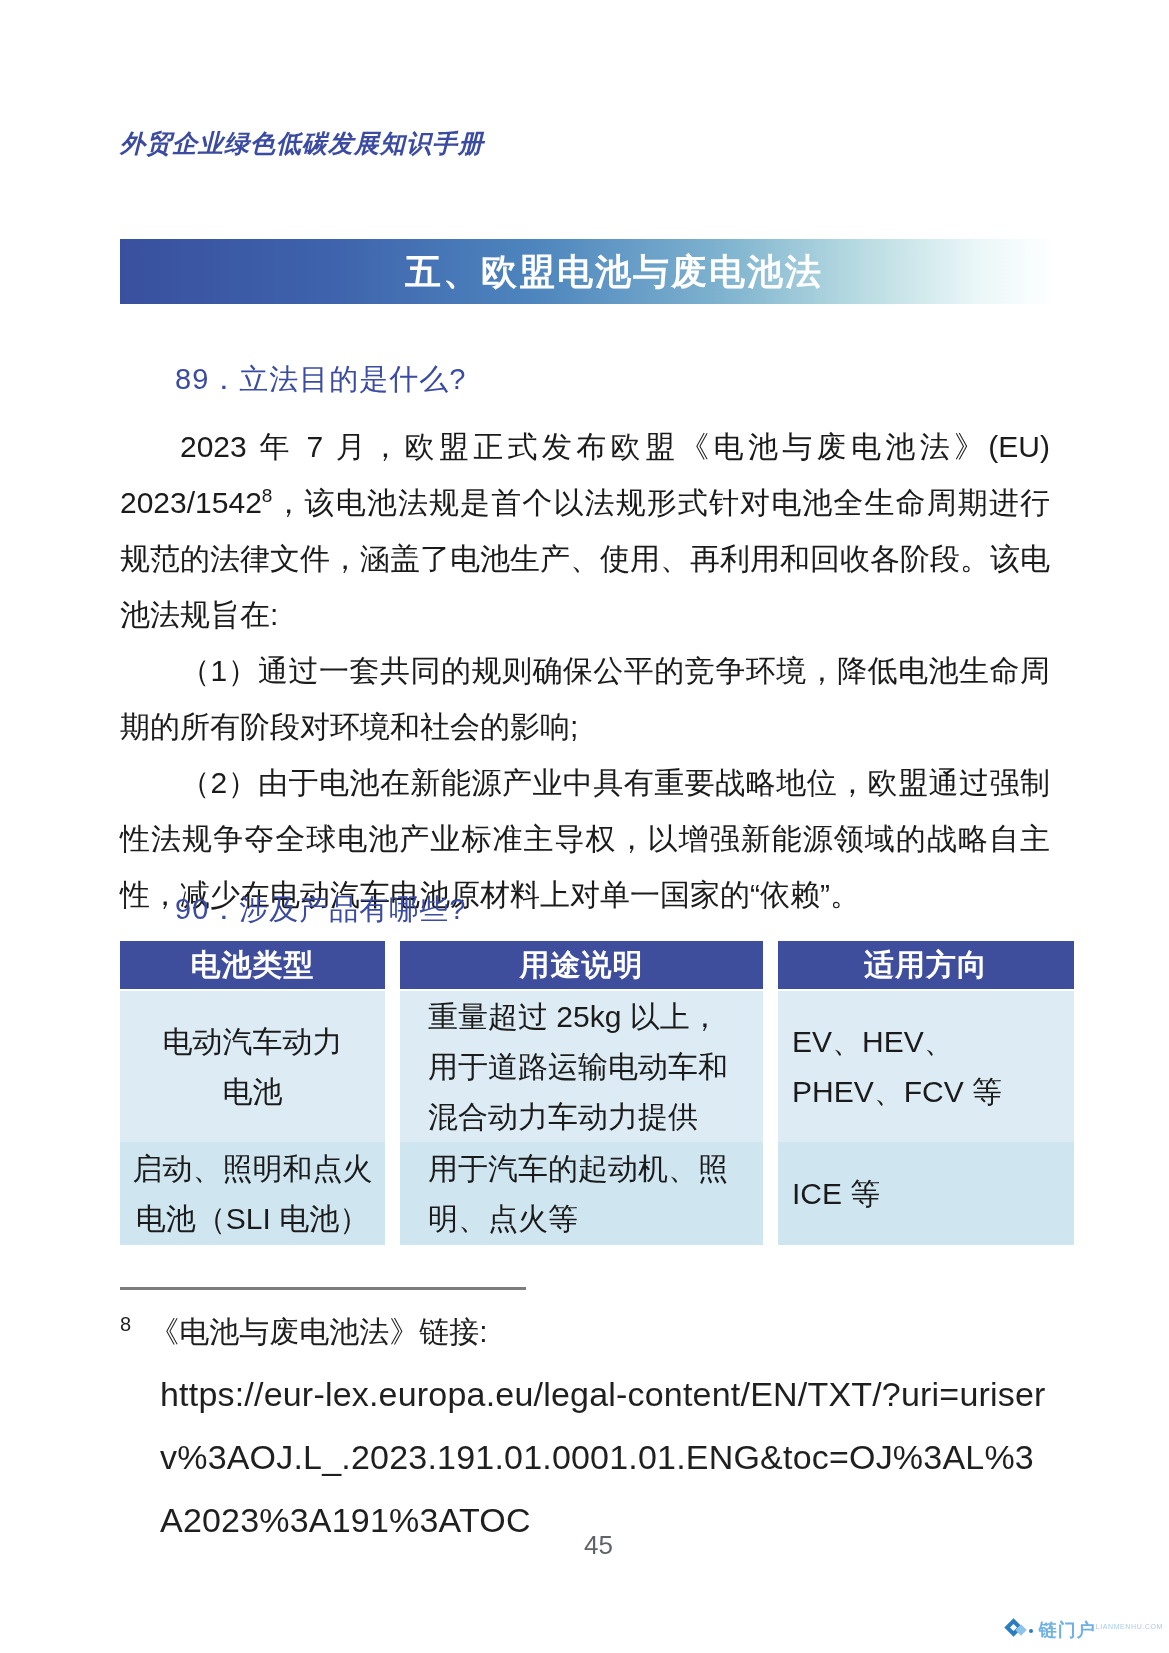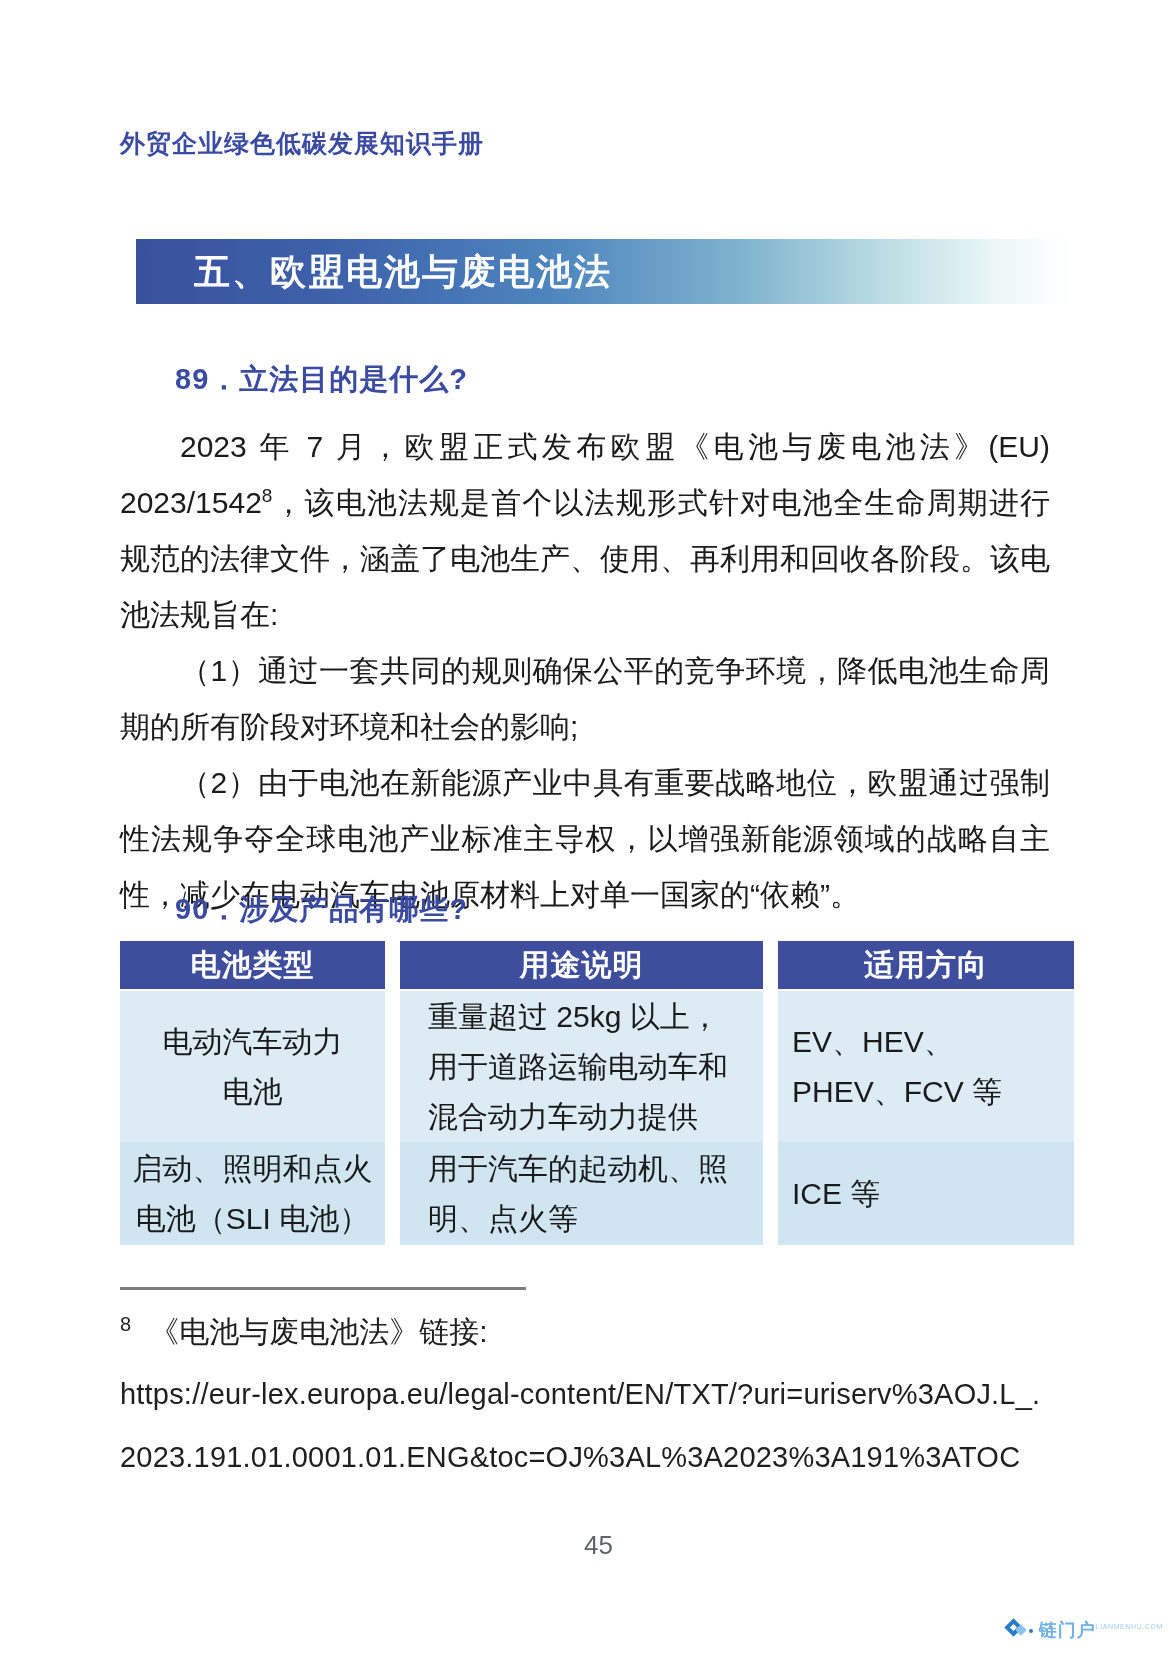--- a/index.html
+++ b/index.html
@@ -15,49 +15,51 @@
 
   
   .doc-header {
     position: absolute;
     left: 120px;
     top: 127px;
     font-size: 25px;
     font-weight: bold;
     color: #3A4BA1;
     letter-spacing: 1px;
+    font-style: italic;
   }
 
   
   .banner {
     position: absolute;
-    left: 136px;
+    left: 120px;
     top: 239px;
     width: 930px;
     height: 65px;
     background: linear-gradient(90deg,
       #39509E 0%, #3E62AC 22%, #4E86BE 45%,
       #7FB3CF 65%, #B9DCE2 80%, #EAF6F7 92%, #FDFFFF 100%);
+    text-align: center;
   }
   .banner-title {
     display: block;
     padding-left: 58px;
     line-height: 65px;
     font-size: 36px;
     font-weight: bold;
     color: #ffffff;
     letter-spacing: 2px;
   }
 
   
   .q-heading {
     position: absolute;
     left: 175px;
     font-size: 29px;
-    font-weight: bold;
+    font-weight: normal;
     color: #3A4BA1;
     letter-spacing: 1px;
   }
   .q89 { top: 360px; }
   .q90 { top: 890px; }
 
   
   .body-text {
     position: absolute;
     left: 120px;
@@ -130,23 +132,24 @@
     line-height: 63px;
     color: #1f1f1f;
   }
   .footnote sup {
     font-size: 20px;
     vertical-align: super;
     line-height: 0;
     margin-right: 18px;
   }
   .footnote-url {
-    font-size: 29px;
+    font-size: 34px;
     word-break: break-all;
     letter-spacing: 0.2px;
+    margin-left: 40px;
   }
 
   
   .page-number {
     position: absolute;
     left: 0;
     right: 0;
     top: 1530px;
     text-align: center;
     font-size: 26px;

